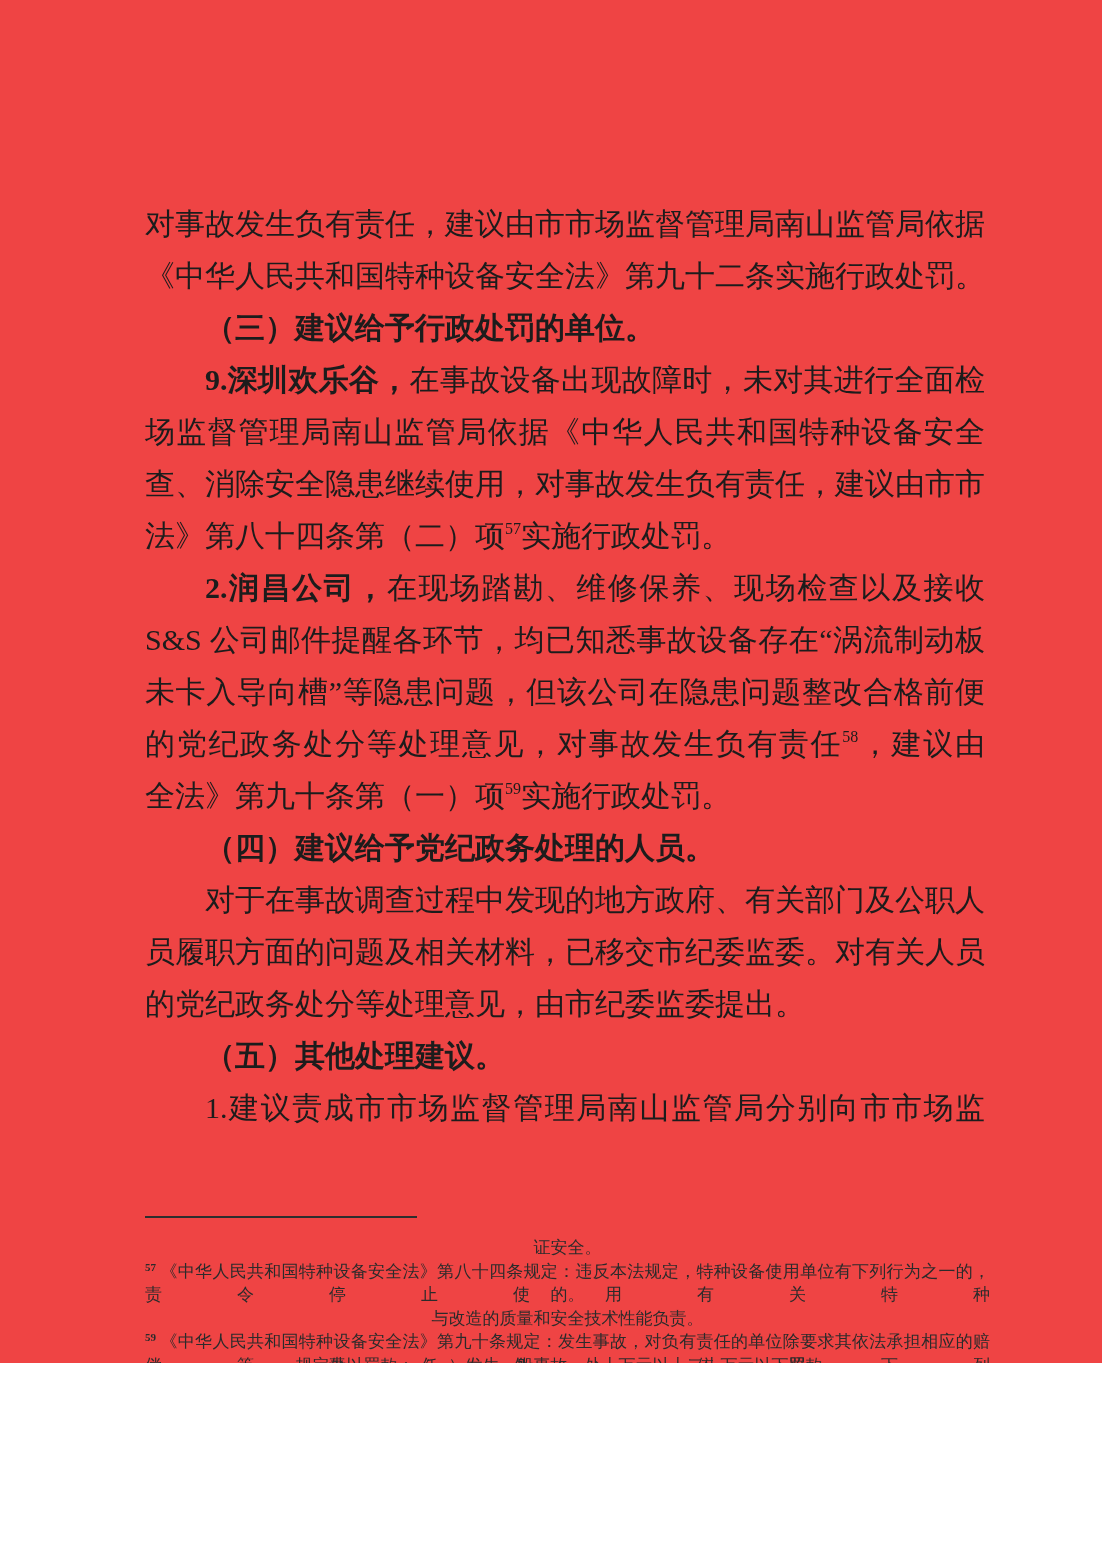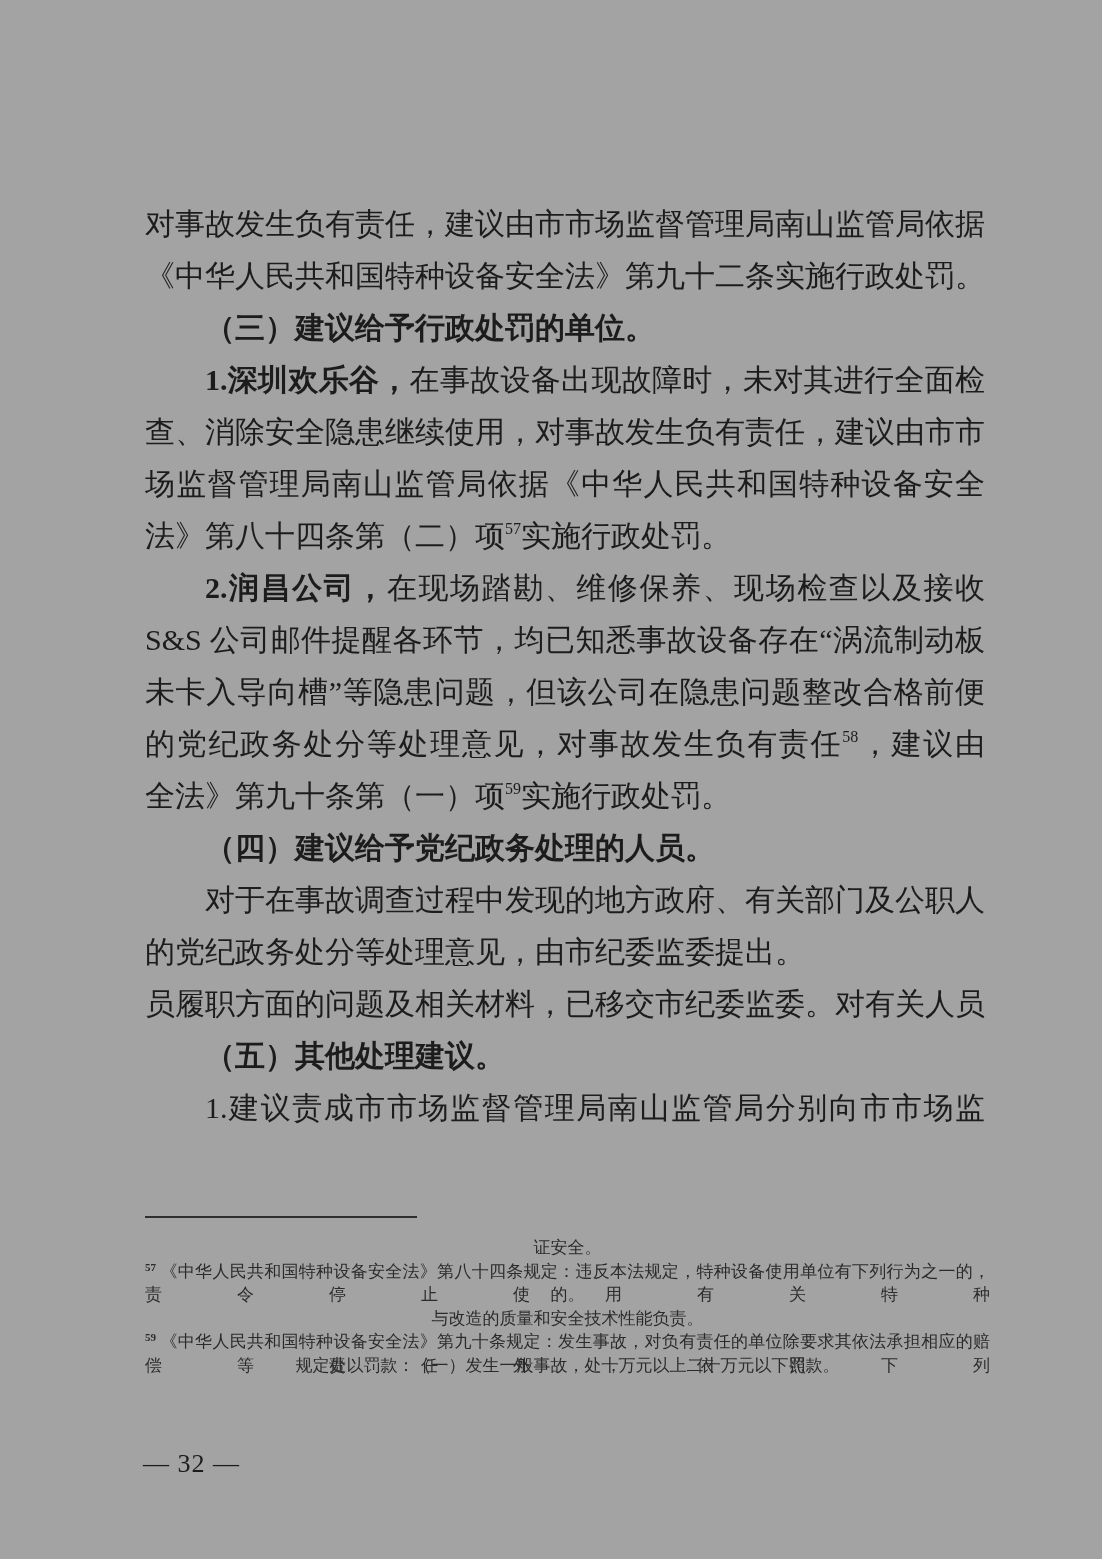--- a/index.html
+++ b/index.html
@@ -3,22 +3,22 @@
 <meta charset="utf-8">
 <style>
   html, body {
     margin: 0;
     padding: 0;
     background: #ffffff;
   }
   #page {
     position: relative;
     width: 1102px;
-    height: 1559px;
-    background: #a3a3a3;
+    height: 1363px;
+    background: #ef4444;
     overflow: hidden;
     font-family: "Liberation Serif", "DejaVu Serif", serif;
     color: #1c1c1c;
   }
   
   #body-text {
     position: absolute;
     left: 145px;
     top: 198px;
     width: 840px;
@@ -96,33 +96,33 @@
   }
 </style>
 </head>
 <body>
 
 <div id="page">
   <div id="body-text">
       <div class="body-line justify"><span class="seg">对事故发生负有责任，建议由市市场监督管理局南山监管局依据</span></div>
       <div class="body-line justify"><span class="seg">《中华人民共和国特种设备安全法》第九十二条实施行政处罚。</span></div>
       <div class="body-line indent"><span class="seg seg-bold">（三）建议给予行政处罚的单位。</span></div>
-      <div class="body-line justify indent"><span class="seg seg-bold">1.深圳欢乐谷，</span><span class="seg">在事故设备出现故障时，未对其进行全面检</span></div>
+      <div class="body-line justify indent"><span class="seg seg-bold">9.深圳欢乐谷，</span><span class="seg">在事故设备出现故障时，未对其进行全面检</span></div>
+      <div class="body-line justify"><span class="seg">场监督管理局南山监管局依据《中华人民共和国特种设备安全</span></div>
       <div class="body-line justify"><span class="seg">查、消除安全隐患继续使用，对事故发生负有责任，建议由市市</span></div>
-      <div class="body-line justify"><span class="seg">场监督管理局南山监管局依据《中华人民共和国特种设备安全</span></div>
       <div class="body-line"><span class="seg">法》第八十四条第（二）项</span><sup class="seg-sup">57</sup><span class="seg">实施行政处罚。</span></div>
       <div class="body-line justify indent"><span class="seg seg-bold">2.润昌公司，</span><span class="seg">在现场踏勘、维修保养、现场检查以及接收</span></div>
       <div class="body-line justify"><span class="seg">S&amp;S 公司邮件提醒各环节，均已知悉事故设备存在“涡流制动板</span></div>
       <div class="body-line justify"><span class="seg">未卡入导向槽”等隐患问题，但该公司在隐患问题整改合格前便</span></div>
       <div class="body-line justify"><span class="seg">的党纪政务处分等处理意见，对事故发生负有责任</span><sup class="seg-sup">58</sup><span class="seg">，建议由</span></div>
       <div class="body-line"><span class="seg">全法》第九十条第（一）项</span><sup class="seg-sup">59</sup><span class="seg">实施行政处罚。</span></div>
       <div class="body-line indent"><span class="seg seg-bold">（四）建议给予党纪政务处理的人员。</span></div>
       <div class="body-line justify indent"><span class="seg">对于在事故调查过程中发现的地方政府、有关部门及公职人</span></div>
+      <div class="body-line justify"><span class="seg">员履职方面的问题及相关材料，已移交市纪委监委。对有关人员</span></div>
       <div class="body-line"><span class="seg">的党纪政务处分等处理意见，由市纪委监委提出。</span></div>
-      <div class="body-line justify"><span class="seg">员履职方面的问题及相关材料，已移交市纪委监委。对有关人员</span></div>
       <div class="body-line indent"><span class="seg seg-bold">（五）其他处理建议。</span></div>
       <div class="body-line justify indent"><span class="seg">1.建议责成市市场监督管理局南山监管局分别向市市场监</span></div>
     </div>
   <div id="footnote-rule"></div>
   <div id="footnotes">
       <div class="footnote-line"><span class="seg">证安全。</span></div>
       <div class="footnote-line justify"><sup class="seg-sup">57</sup><span class="seg"> 《中华人民共和国特种设备安全法》第八十四条规定：违反本法规定，特种设备使用单位有下列行为之一的，责令停止使用有关特种</span></div>
       <div class="footnote-line"><span class="seg">的。</span></div>
       <div class="footnote-line"><span class="seg">与改造的质量和安全技术性能负责。</span></div>
       <div class="footnote-line justify"><sup class="seg-sup">59</sup><span class="seg"> 《中华人民共和国特种设备安全法》第九十条规定：发生事故，对负有责任的单位除要求其依法承担相应的赔偿等责任外，依照下列</span></div>

